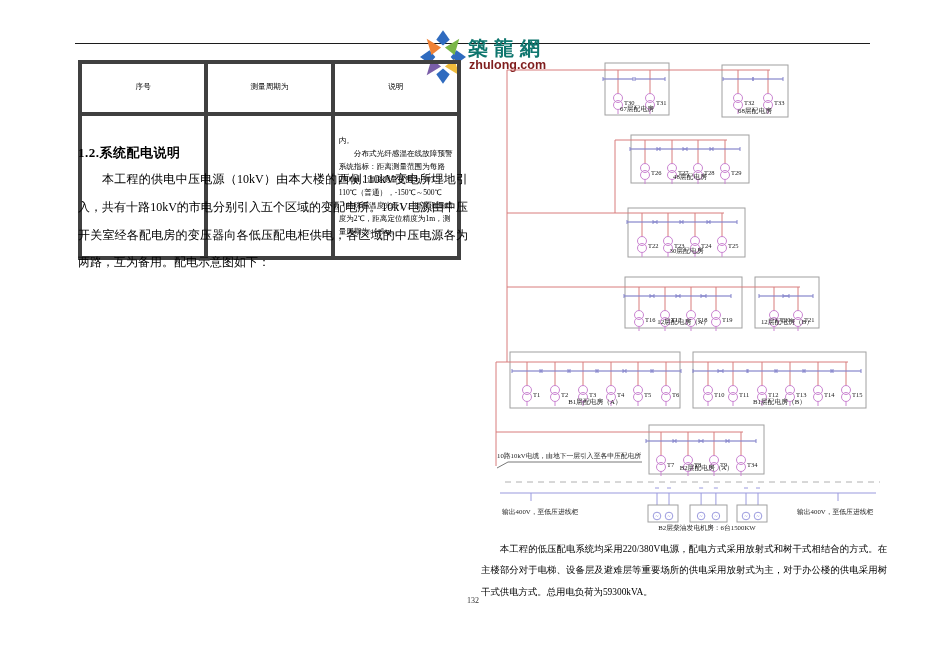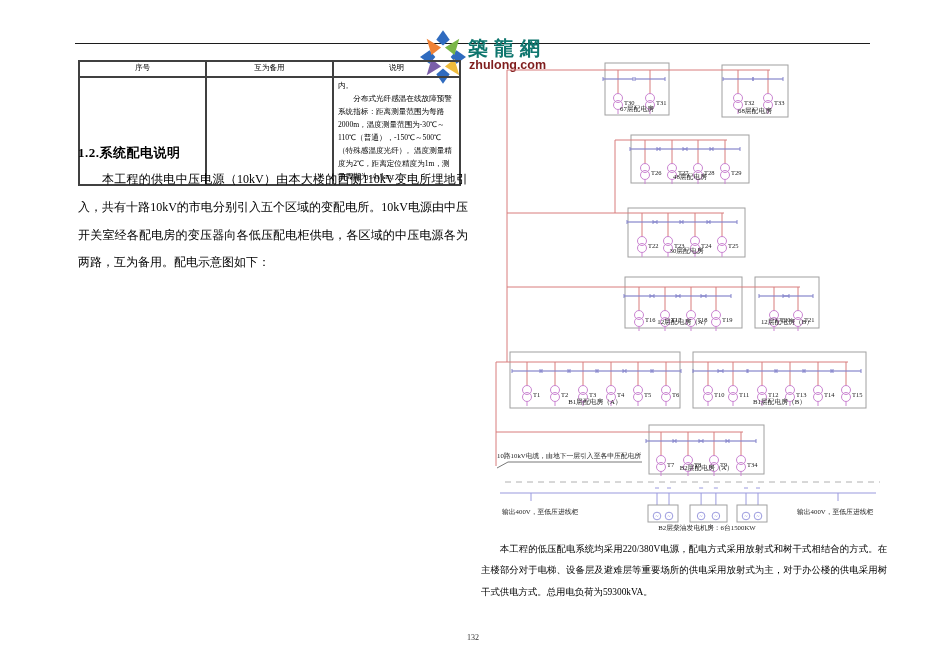--- a/index.html
+++ b/index.html
@@ -9,35 +9,35 @@
   .top-rule{position:absolute;left:75px;top:43px;width:795px;height:1px;background:#1c1c1c;}
 
   .logo-icon{position:absolute;left:420px;top:30px;width:46px;height:54px;}
   .logo-title{position:absolute;left:468px;top:35px;font-size:20px;font-weight:bold;
               color:#0f766e;letter-spacing:6px;white-space:nowrap;}
   .logo-sub{position:absolute;left:469px;top:58px;font-size:12.5px;font-weight:bold;
             color:#7f1d1d;font-family:"Liberation Sans",sans-serif;}
 
   table.doc-table{position:absolute;left:78px;top:60px;width:383px;border-collapse:collapse;
                   font-size:7.6px;table-layout:fixed;}
-  table.doc-table th, table.doc-table td{border:2px solid #404040;font-weight:normal;
-                  padding:1px 4px;vertical-align:top;}
+  table.doc-table th, table.doc-table td{border:4px solid #404040;font-weight:normal;
+                  padding:18px 4px;vertical-align:top;}
   table.doc-table th{text-align:center;height:12px;}
   td.c-seq{width:33px;} td.c-sys{width:53px;} td.c-desc{width:283px;}
   .desc p{margin:0;line-height:1.72;}
   .desc p.indent{text-indent:2em;}
 
   .sec-heading{position:absolute;left:78px;top:144px;font-size:13px;font-weight:bold;
                letter-spacing:0.5px;}
   .para-1{position:absolute;left:78px;top:166px;width:390px;font-size:12px;line-height:2.32;
           text-align:justify;text-indent:2em;}
   .para-2{position:absolute;left:481px;top:539px;width:406px;font-size:9.4px;line-height:2.26;
           text-align:justify;text-indent:2em;}
 
-  .page-number{position:absolute;left:423px;top:633px;width:100px;text-align:center;
+  .page-number{position:absolute;left:423px;top:596px;width:100px;text-align:center;
                font-size:8px;color:#333;}
 
   svg.diagram{position:absolute;left:0;top:0;width:950px;height:672px;pointer-events:none;}
   svg.diagram text{font-family:"Liberation Serif",serif;}
 </style>
 </head>
 <body>
 
 <div class="page">
 
@@ -53,21 +53,21 @@
     <polygon points="7,47 22,38 12,30" fill="#7a5ea8"></polygon>
     <polygon points="41,47 26,38 36,30" fill="#f0bc3c"></polygon>
   </svg>
   <div class="logo-title">築龍網</div>
   <div class="logo-sub">zhulong.com</div>
 
   <table class="doc-table">
     <thead>
       <tr>
         <th>序号</th>
-        <th>互为备用</th>
+        <th>测量周期为</th>
         <th>说明</th>
       </tr>
     </thead>
     <tbody>
       <tr style="height:64px;">
         <td class="c-seq"></td>
         <td class="c-sys"></td>
         <td class="c-desc desc">
           <p>内。</p>
           <p class="indent">分布式光纤感温在线故障预警系统指标：距离测量范围为每路2000m，温度测量范围为-30℃～110℃（普通），-150℃～500℃（特殊感温度光纤）。温度测量精度为2℃，距离定位精度为1m，测量周期为≤4s/km。</p>

